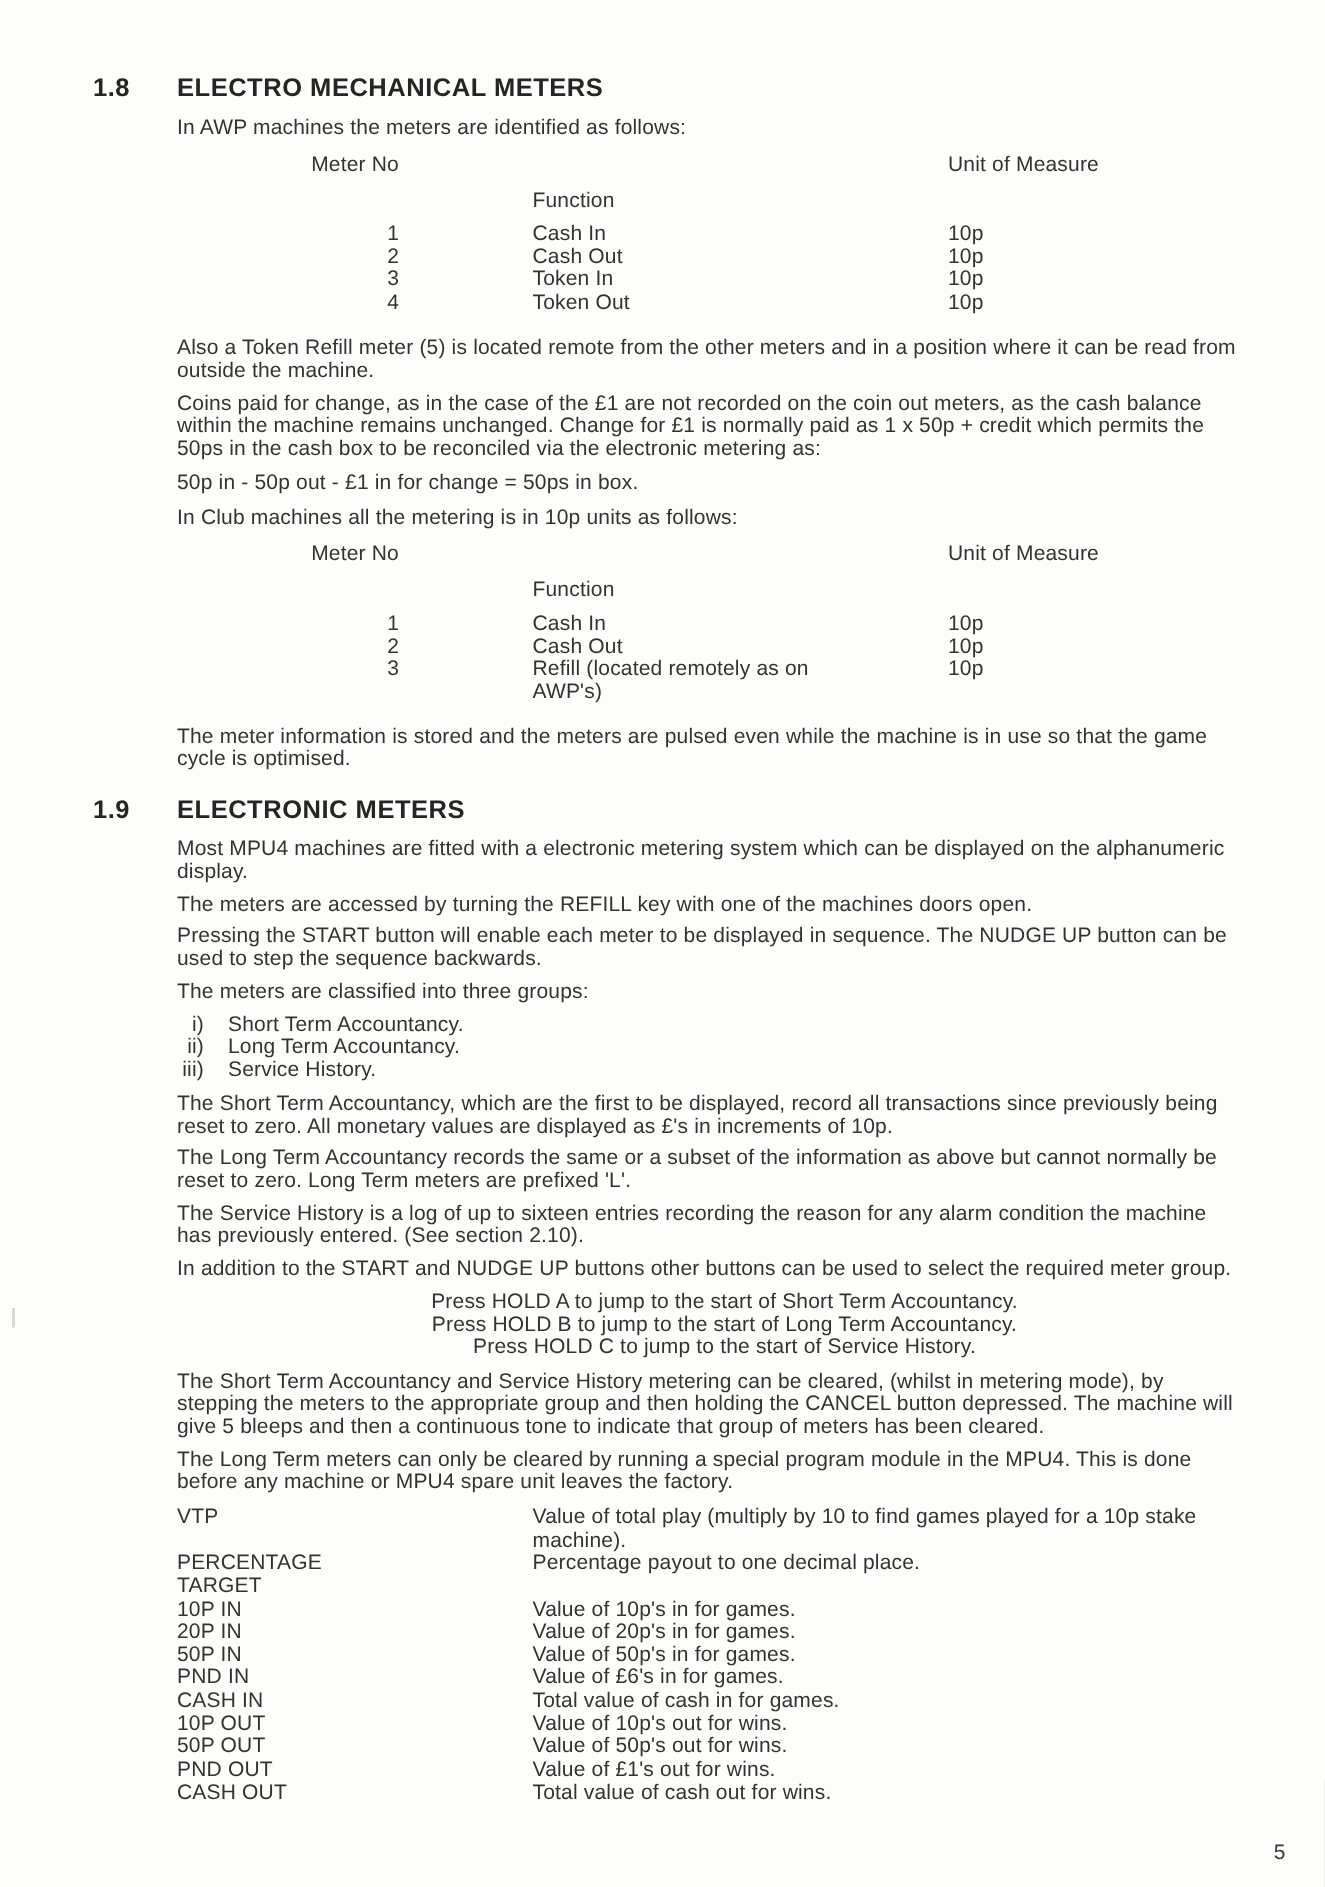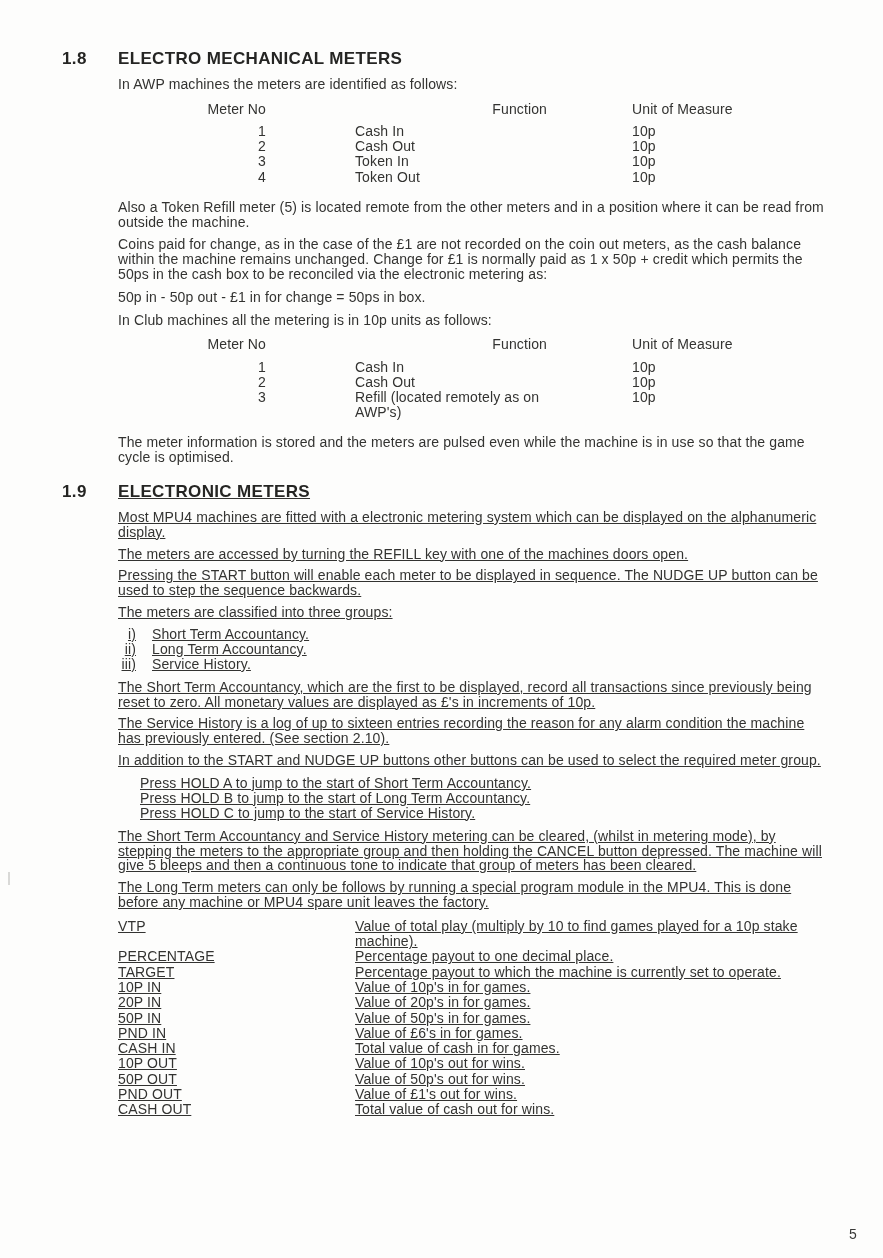--- a/index.html
+++ b/index.html
@@ -33,33 +33,33 @@
     position:absolute;
     left:-56px;top:0;
   }
   p.body{margin:8px 0;width:706px;}
   p.tight{margin:7px 0;}
   .meter-table{margin:10px 0 15px 28px;}
   .t-row{display:flex;line-height:15.2px;}
   .t-head{margin-bottom:7px;}
   .t-c1{width:120px;text-align:right;flex:none;}
   .t-c2{width:192px;margin-left:89px;flex:none;}
-  .t-c2 .hdr{display:block;text-align:right;}
+  .t-c2 .hdr{display:block;text-align:left;margin-top:24px;}
   .t-c3{width:160px;margin-left:85px;text-align:left;flex:none;}
   .groups{margin:6px 0 8px 0;}
   .group-row{display:flex;line-height:15px;}
   .g-marker{width:18px;text-align:right;flex:none;}
   .g-label{margin-left:16px;}
-  .press-block{margin:8px 0 8px 22px;}
+  .press-block{margin:8px 0 8px 22px;text-align:center;}
   .press-line{line-height:15px;}
   .meters-list{margin:9px 0 0 0;}
   .meter-row{display:flex;line-height:15.3px;}
   .m-label{width:237px;flex:none;}
   .m-desc{width:470px;flex:none;}
-  .sec-19{margin-top:18px;text-decoration:underline;}
+  .sec-19{margin-top:18px;}
   .page-number{
     position:absolute;
     right:26px;bottom:16px;
     font-size:14px;color:#3a3a38;
   }
   .scan-artifact{
     position:absolute;
     left:8px;top:872px;
     width:2px;height:13px;
     background:#d9d9d7;
@@ -162,44 +162,44 @@
           <span class="g-marker">ii)</span>
           <span class="g-label">Long Term Accountancy.</span>
         </div>
         <div class="group-row">
           <span class="g-marker">iii)</span>
           <span class="g-label">Service History.</span>
         </div>
       </div>
 
       <p class="body tight">The Short Term Accountancy, which are the first to be displayed, record all transactions since previously being reset to zero. All monetary values are displayed as £'s in increments of 10p.</p>
+      <p class="body tight">The Long Term Accountancy records the same or a subset of the information as above but cannot normally be reset to zero. Long Term meters are prefixed 'L'.</p>
       <p class="body tight">The Service History is a log of up to sixteen entries recording the reason for any alarm condition the machine has previously entered. (See section 2.10).</p>
       <p class="body tight">In addition to the START and NUDGE UP buttons other buttons can be used to select the required meter group.</p>
 
       <div class="press-block">
         <div class="press-line">Press HOLD A to jump to the start of Short Term Accountancy.</div>
         <div class="press-line">Press HOLD B to jump to the start of Long Term Accountancy.</div>
         <div class="press-line">Press HOLD C to jump to the start of Service History.</div>
       </div>
 
       <p class="body tight">The Short Term Accountancy and Service History metering can be cleared, (whilst in metering mode), by stepping the meters to the appropriate group and then holding the CANCEL button depressed. The machine will give 5 bleeps and then a continuous tone to indicate that group of meters has been cleared.</p>
-      <p class="body tight">The Long Term meters can only be follows by running a special program module in the MPU4. This is done before any machine or MPU4 spare unit leaves the factory.</p>
+      <p class="body tight">The Long Term meters can only be cleared by running a special program module in the MPU4. This is done before any machine or MPU4 spare unit leaves the factory.</p>
 
       <div class="meters-list">
         <div class="meter-row">
           <span class="m-label">VTP</span>
           <span class="m-desc">Value of total play (multiply by 10 to find games played for a 10p stake machine).</span>
         </div>
         <div class="meter-row">
           <span class="m-label">PERCENTAGE</span>
           <span class="m-desc">Percentage payout to one decimal place.</span>
         </div>
         <div class="meter-row">
           <span class="m-label">TARGET</span>
-          <span class="m-desc">Percentage payout to which the machine is currently set to operate.</span>
         </div>
         <div class="meter-row">
           <span class="m-label">10P IN</span>
           <span class="m-desc">Value of 10p's in for games.</span>
         </div>
         <div class="meter-row">
           <span class="m-label">20P IN</span>
           <span class="m-desc">Value of 20p's in for games.</span>
         </div>
         <div class="meter-row">

